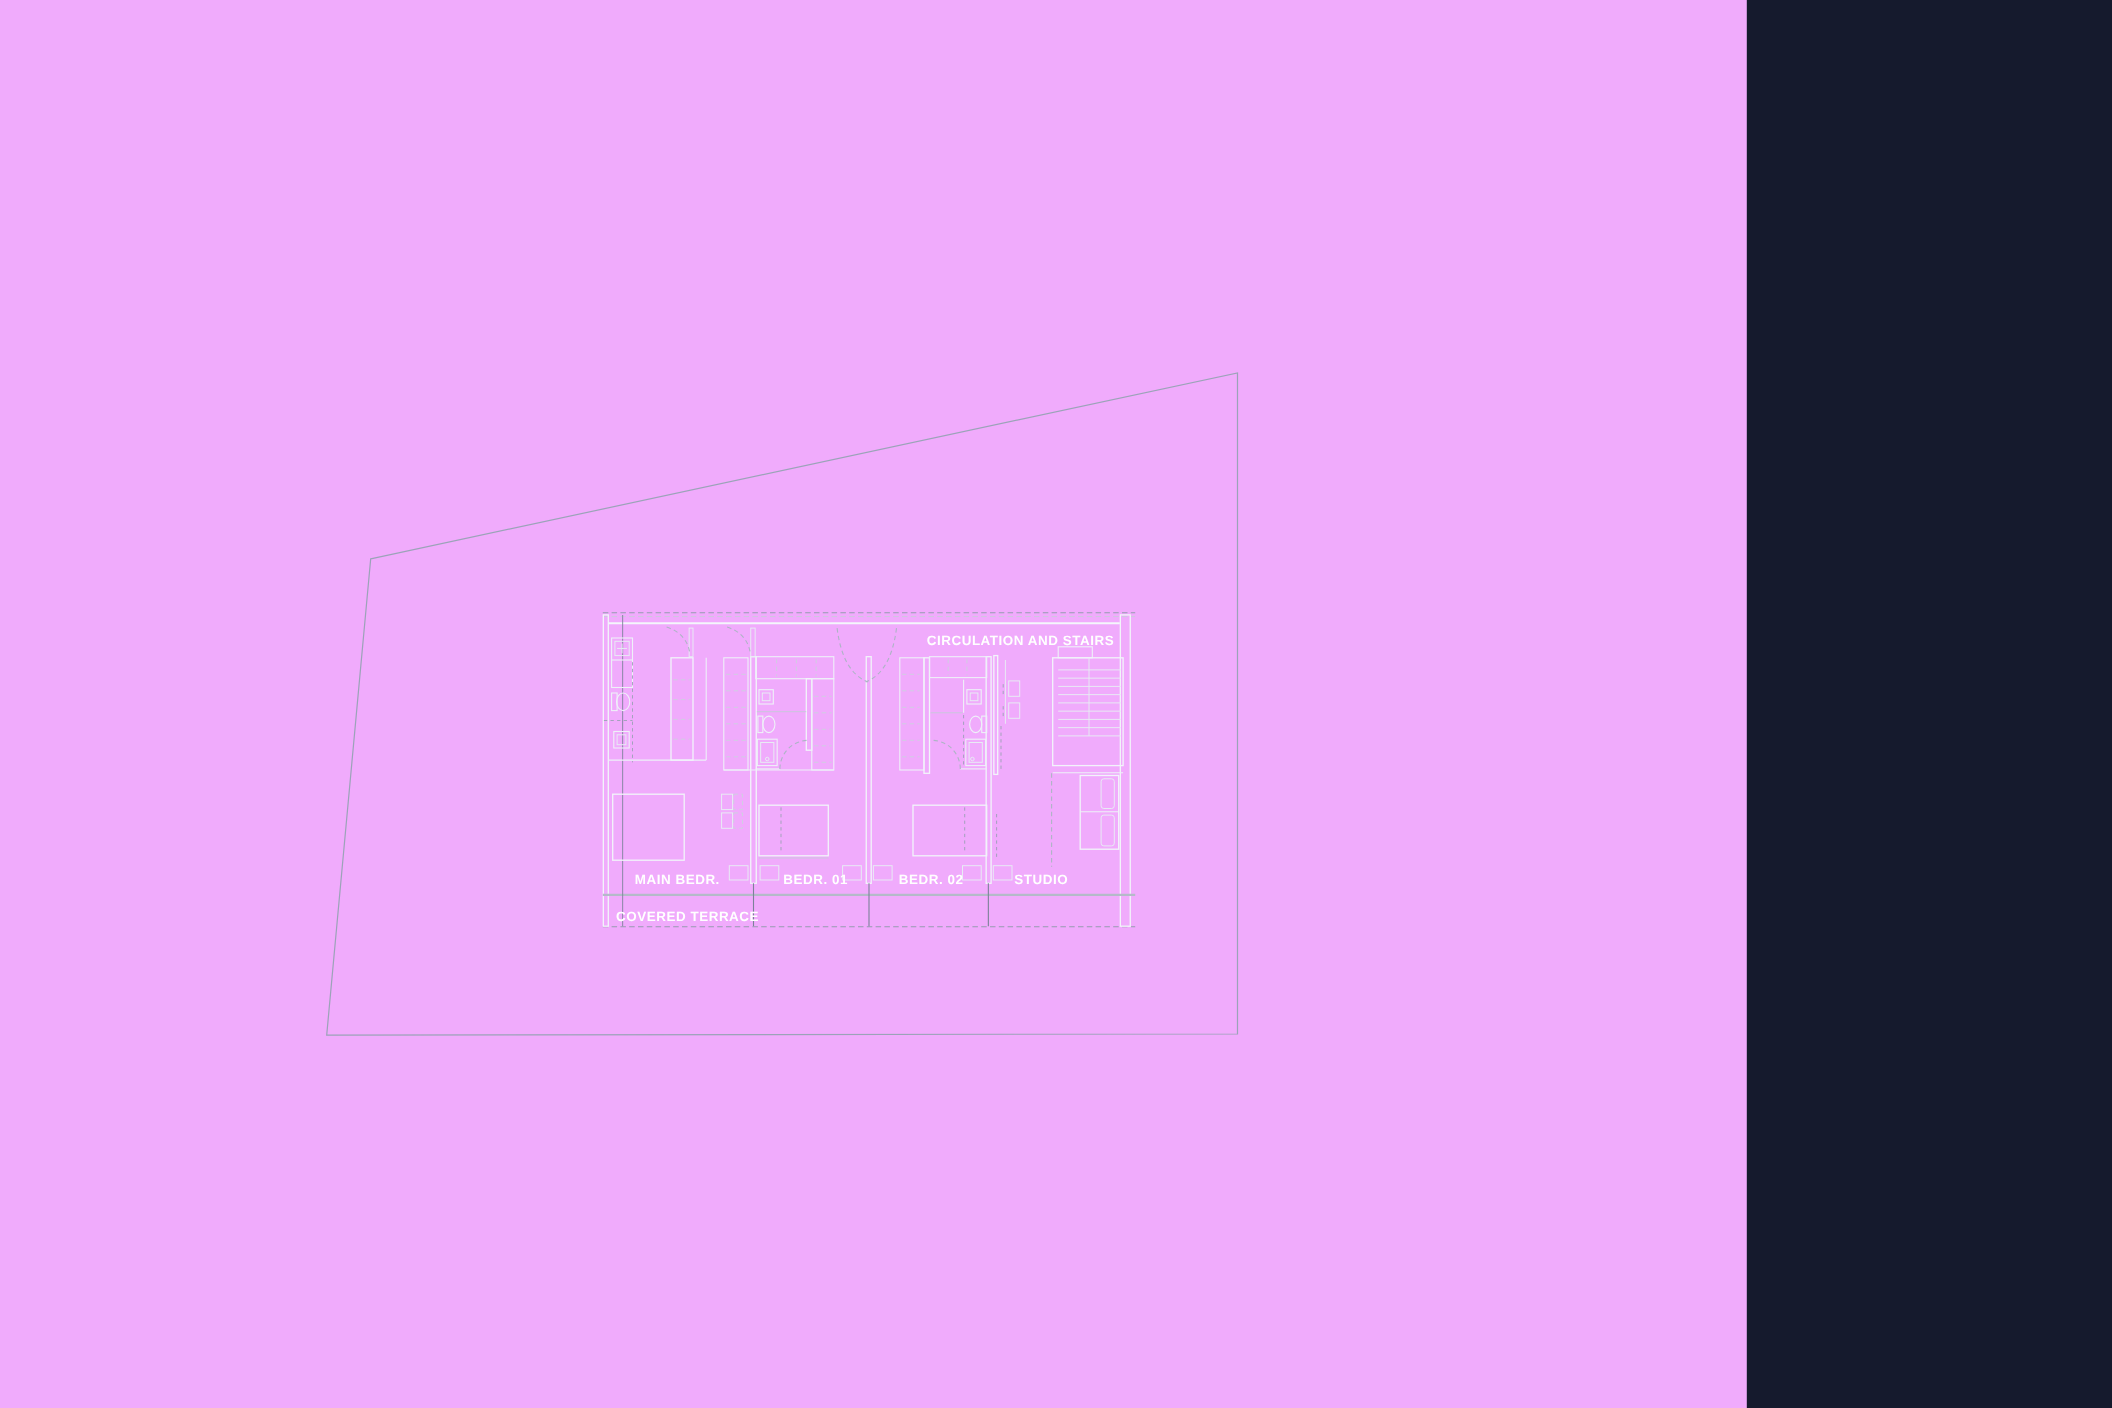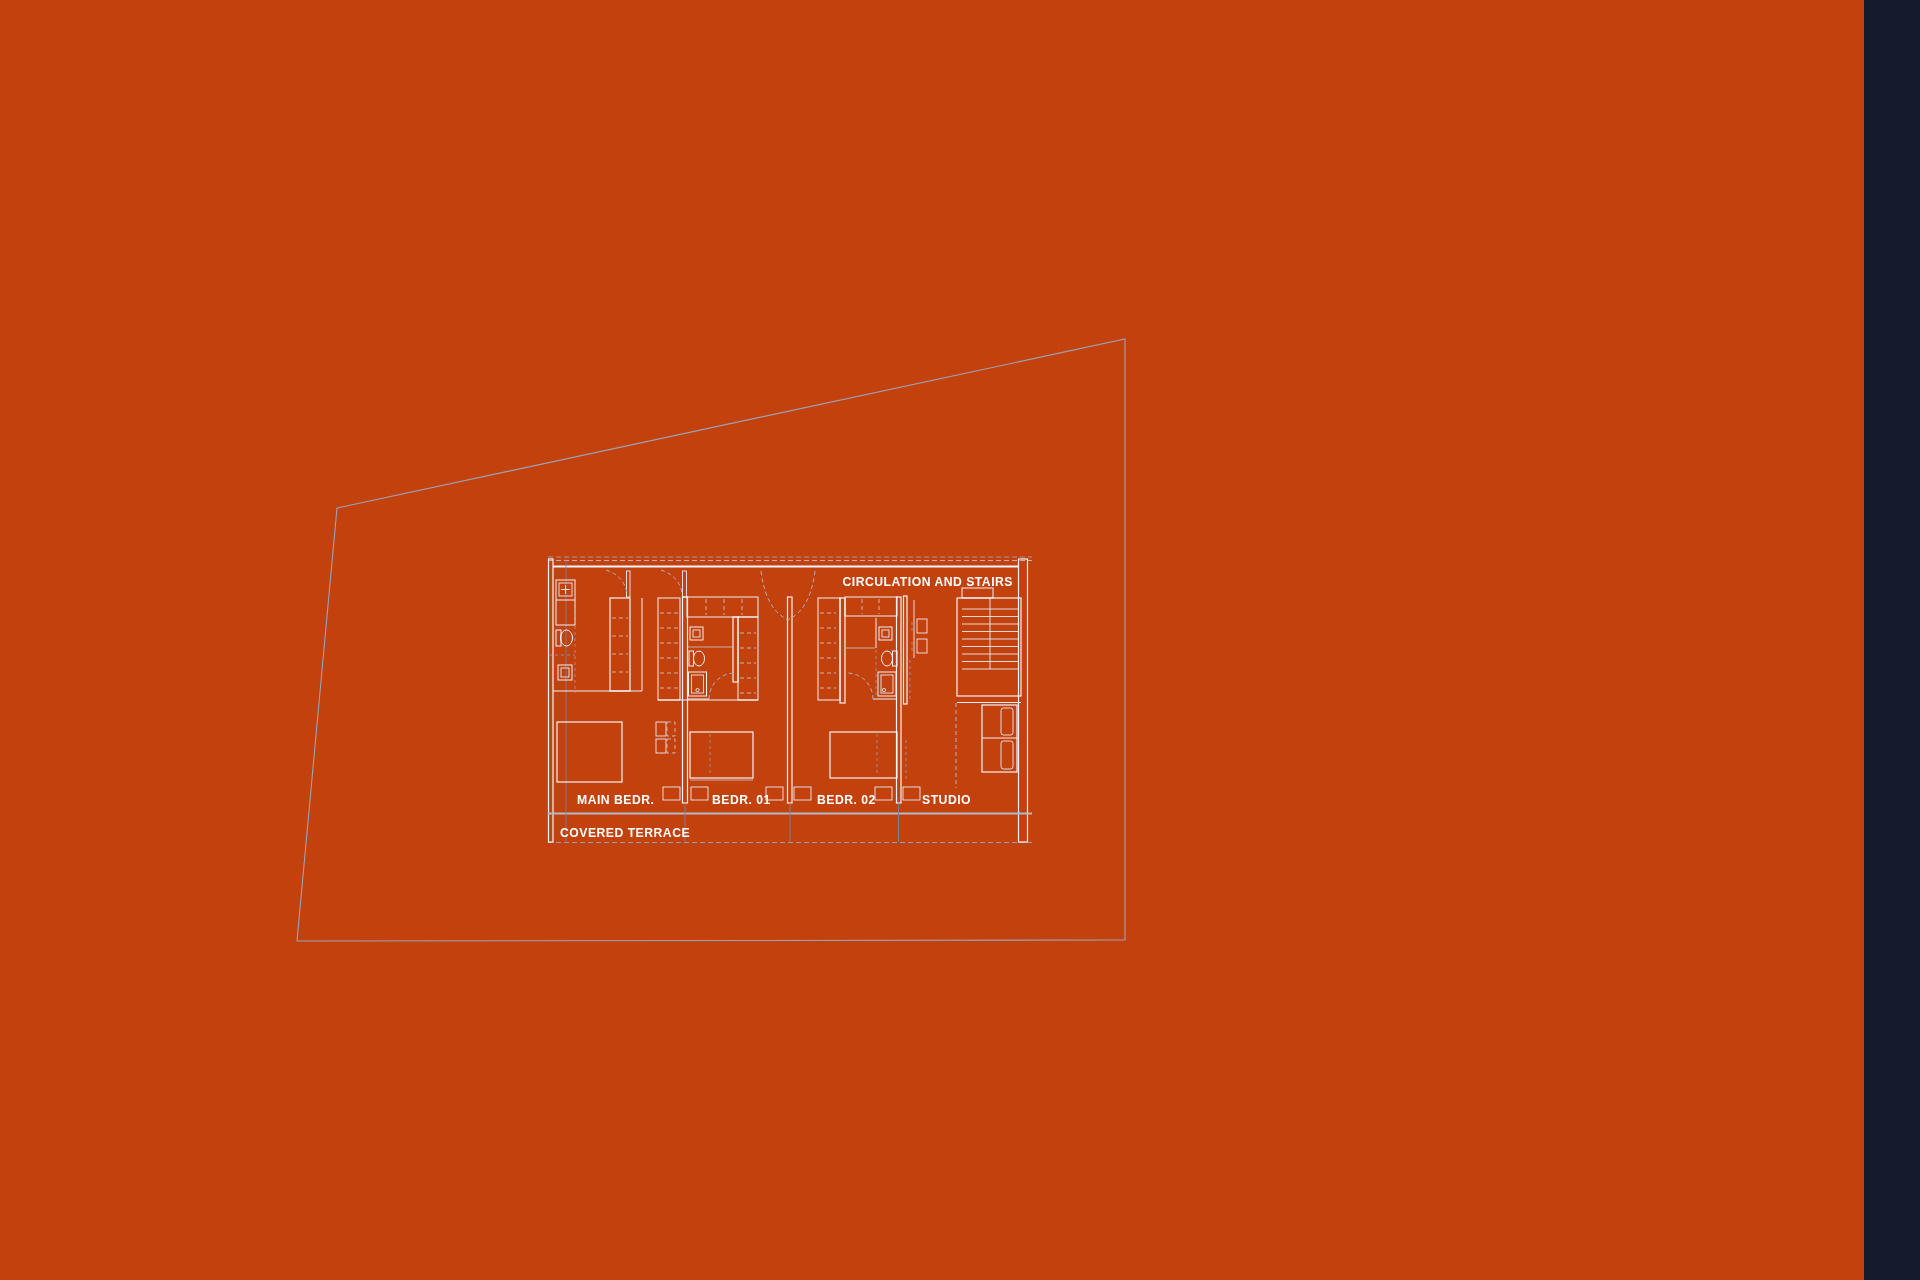--- a/index.html
+++ b/index.html
@@ -1,16 +1,16 @@
 <!DOCTYPE html>
 <html><head>
 <meta charset="utf-8">
 <style>
   html,body{margin:0;padding:0;background:#151a2d;width:1920px;height:1280px;overflow:hidden;}
-  .stage{position:relative;width:1864px;height:1280px;background:#c2410c;}
+  .stage{position:relative;width:1588px;height:1280px;background:#f0abfc;}
   svg{position:absolute;left:0;top:0;}
   
   .w   {stroke:#eef1f8;stroke-width:1;fill:none;}
   .w12 {stroke:#f2f4fa;stroke-width:1.2;fill:none;}
   .w18 {stroke:#f4f6fb;stroke-width:1.8;fill:none;}
   .w09 {stroke:#e8ebf4;stroke-width:.9;fill:none;}
   .gray{stroke:#7b8298;stroke-width:1;fill:none;}
   .gray2{stroke:#b4bac9;stroke-width:2.2;fill:none;}
   .grayline{stroke:#c5cad8;stroke-width:.8;fill:none;}
   .site{stroke:#9ba3b8;stroke-width:1.1;fill:none;}

